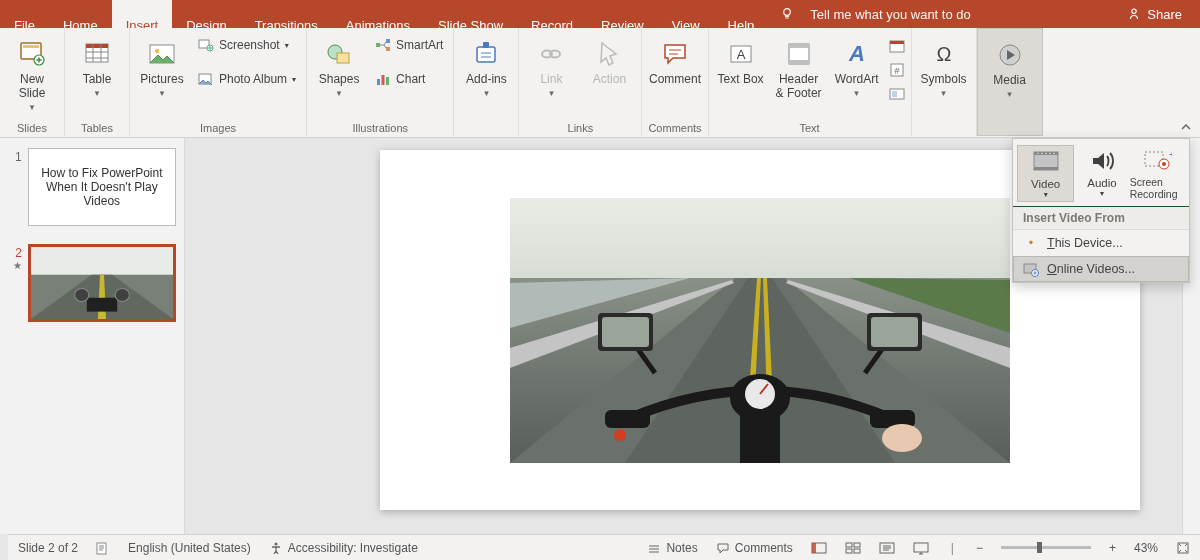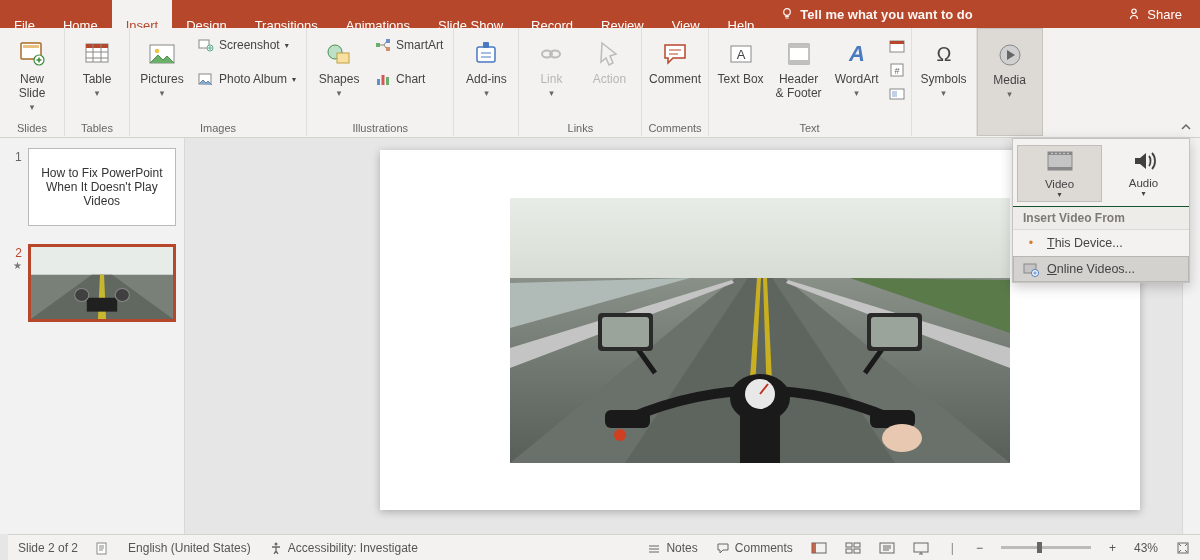--- a/index.html
+++ b/index.html
@@ -1,21 +1,21 @@
 <!DOCTYPE html>
 <html><head>
 <meta charset="utf-8">
 <style>
 * { box-sizing: border-box; margin: 0; padding: 0; font-family: "Segoe UI", Arial, sans-serif; }
 body { background: #e6e6e6; width: 1200px; height: 560px; overflow: hidden; position: relative; }
 .tab-bar { background: #b7472a; height: 28px; display: flex; align-items: center; color: #fff; font-size: 13px; }
 .tab-bar .tab { padding: 12px 14px; height: 28px; line-height: 28px; cursor: pointer; }
 .tab-bar .tab.active { background: #f3f2f1; color: #b7472a; }
 .tab-bar .spacer { flex: 1; }
-.tab-bar .tell-me { display: flex; align-items: center; gap: 6px; padding: 0 12px; opacity: .95; font-weight: bold; }
+.tab-bar .tell-me { display: flex; align-items: center; gap: 16px; padding: 0 12px; opacity: .95; }
 .tab-bar .share { display: flex; align-items: center; gap: 6px; padding: 0 18px; }
 
 .ribbon { background: #f3f2f1; height: 110px; border-bottom: 1px solid #d4d2cf; display: flex; position: relative; }
 .group { display: flex; flex-direction: column; align-items: center; justify-content: space-between; padding: 4px 6px 2px 6px; border-right: 1px solid #e1dfdc; height: 108px; }
 .group-label { font-size: 11px; color: #666; margin-top: 2px; }
 .group-body { flex: 1; display: flex; align-items: flex-start; gap: 6px; padding-top: 4px; }
 .big-btn { display: flex; flex-direction: column; align-items: center; justify-content: center; width: 52px; padding: 2px 2px; font-size: 12px; color: #444; cursor: pointer; text-align: center; line-height: 1.15; }
 .big-btn .ico { width: 32px; height: 32px; margin-bottom: 3px; display: flex; align-items: center; justify-content: center; }
 .big-btn .arrow-d { font-size: 9px; color: #666; margin-top: 1px; }
 .small-stack { display: flex; flex-direction: column; gap: 16px; font-size: 12px; color: #444; }
@@ -460,20 +460,31 @@
     <div class="media-big">
       <span class="ico">
         <svg width="30" height="28" viewBox="0 0 30 28">
             <path d="M6 11v6h5l6 5V6l-6 5z" fill="#404040"></path>
             <path d="M20 9c2 2 2 8 0 10M23 6c4 4 4 12 0 16" stroke="#404040" stroke-width="1.8" fill="none"></path>
           </svg>
       </span>
       <span>Audio</span>
       <span class="arrow-d" style="font-size:8px">▾</span>
     </div>
+    <div class="media-big">
+      <span class="ico">
+        <svg width="30" height="28" viewBox="0 0 30 28">
+            <rect x="3" y="5" width="18" height="14" fill="none" stroke="#888" stroke-dasharray="2 2"></rect>
+            <circle cx="22" cy="17" r="5" fill="#fff" stroke="#d04020"></circle>
+            <circle cx="22" cy="17" r="2" fill="#d04020"></circle>
+            <text x="27" y="11" font-size="11" fill="#4a7ac0">+</text>
+          </svg>
+      </span>
+      <span style="font-size:10.5px;line-height:1.1">Screen Recording</span>
+    </div>
   </div>
   <div class="media-head">Insert Video From</div>
   <div class="media-item">
     <span class="small-ico" style="color:#d08030">•</span>
     <span><span class="uline">T</span><span>his Device...</span></span>
   </div>
   <div class="media-item hover">
     <span class="small-ico">
       <svg width="16" height="16" viewBox="0 0 16 16">
           <rect x="1" y="3" width="12" height="9" fill="#c4c4c4" stroke="#888"></rect>

